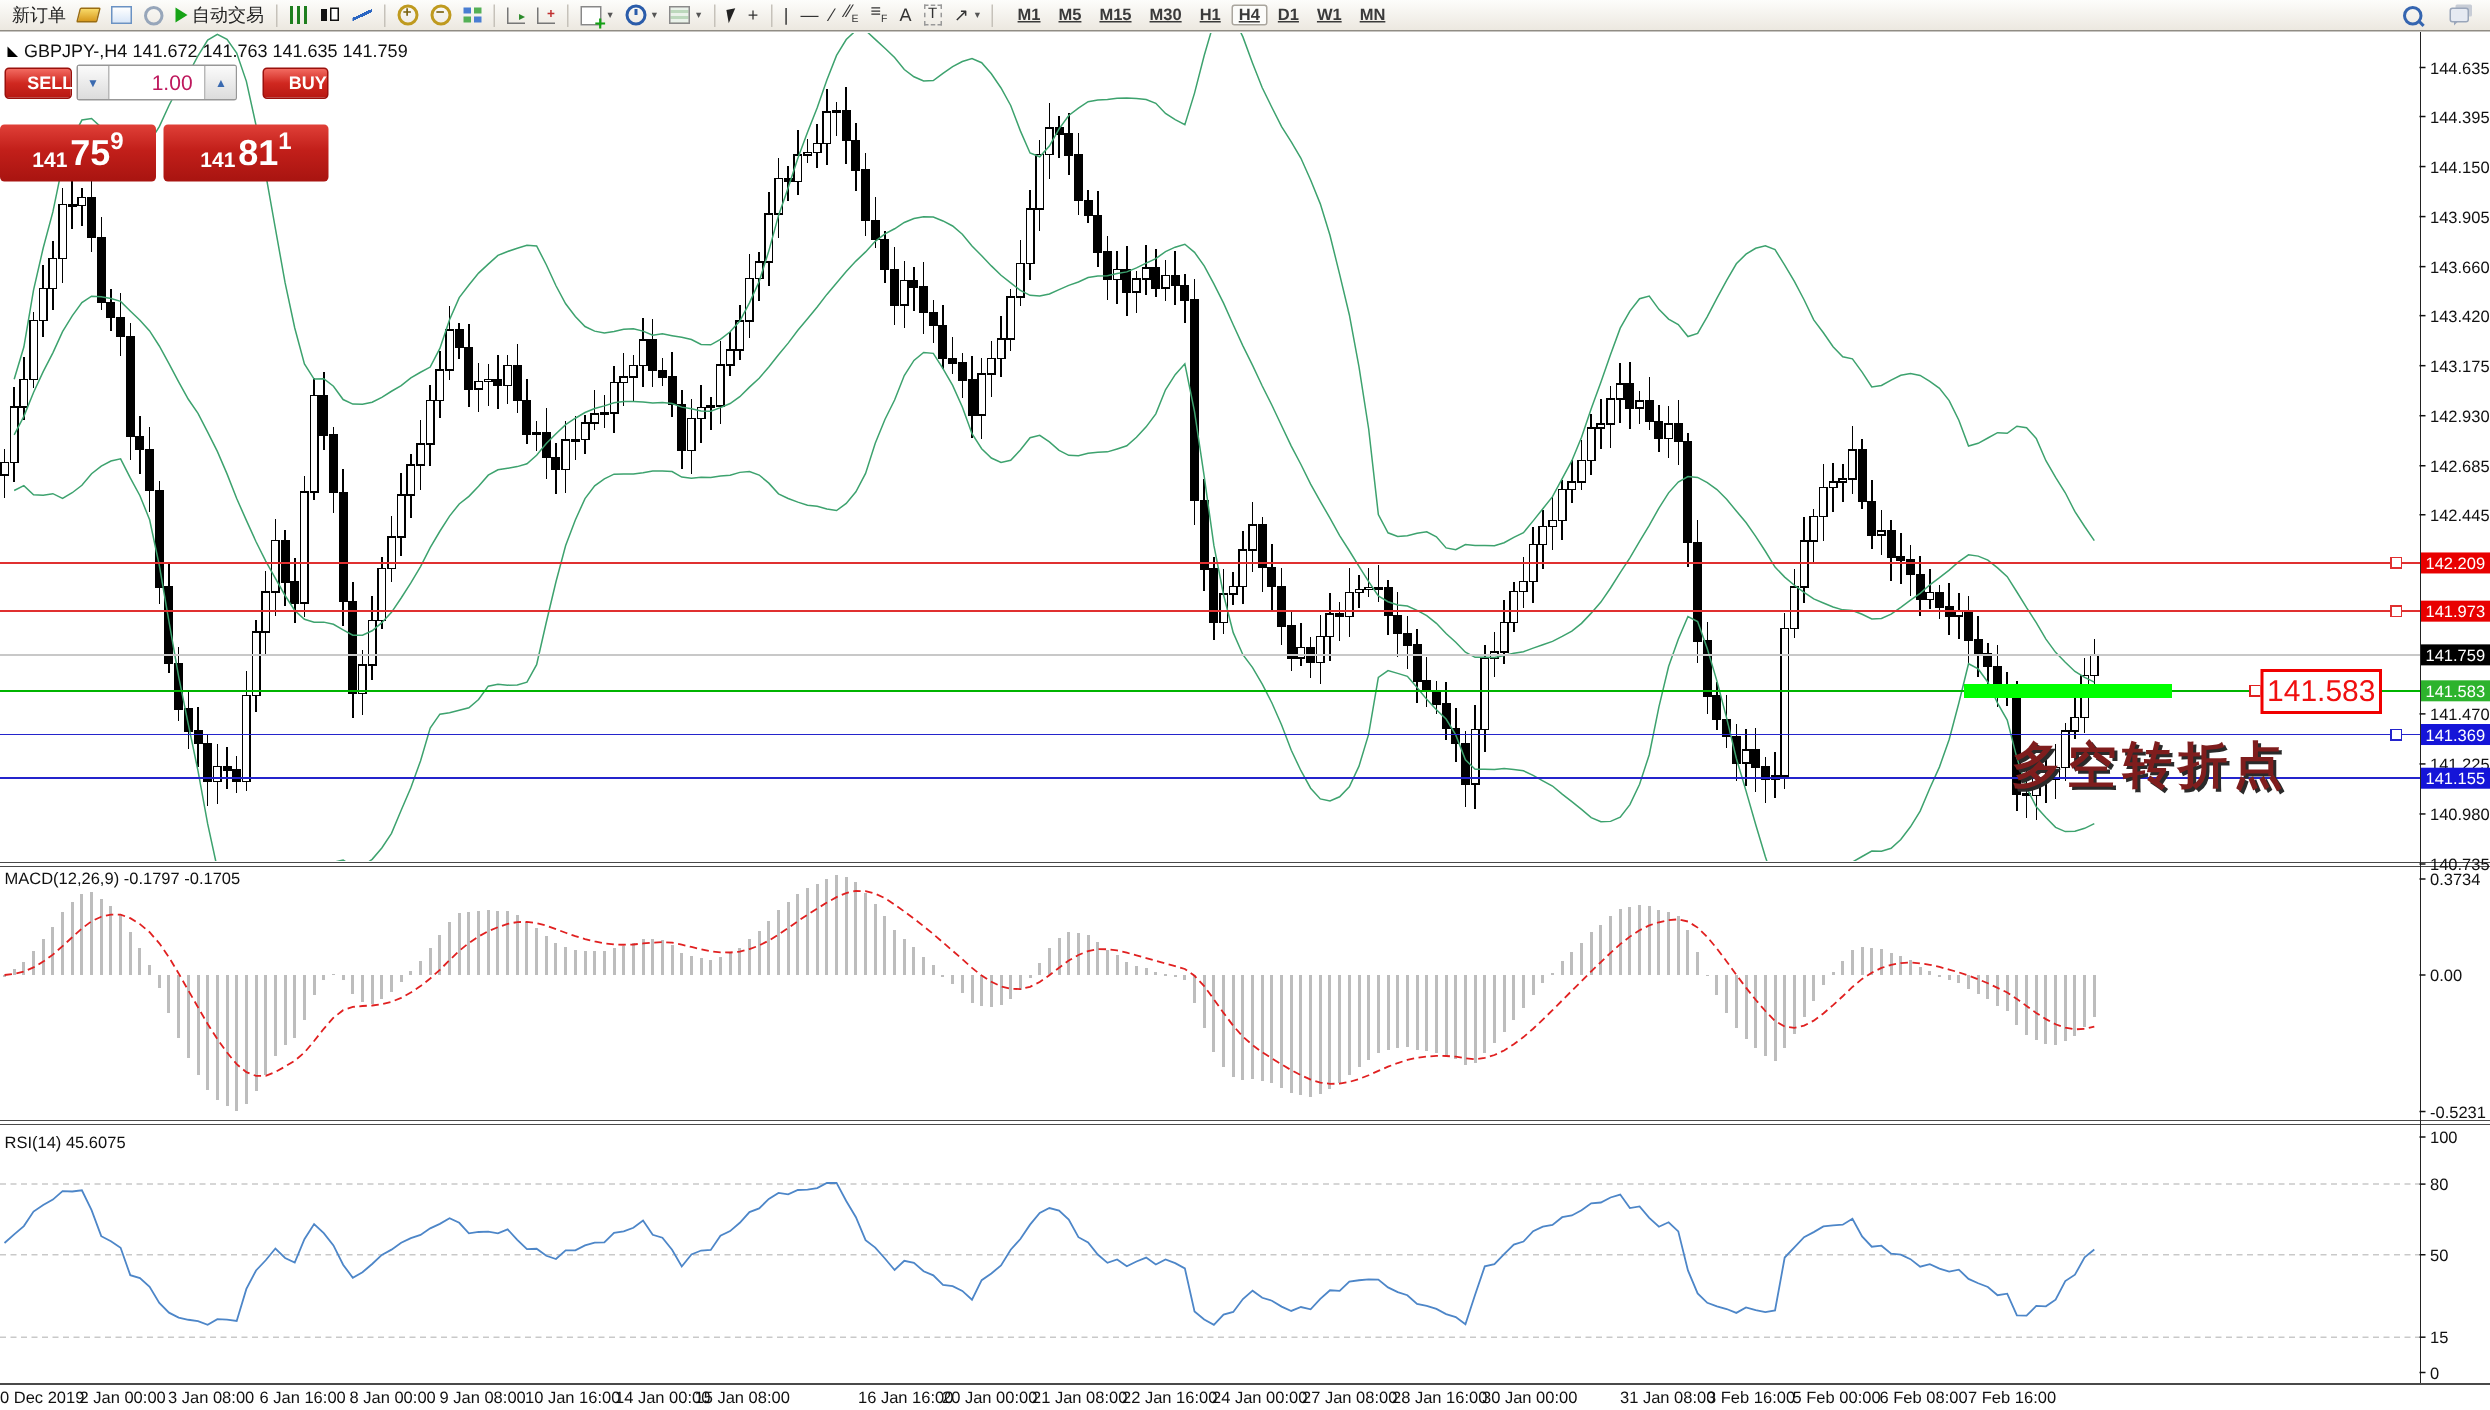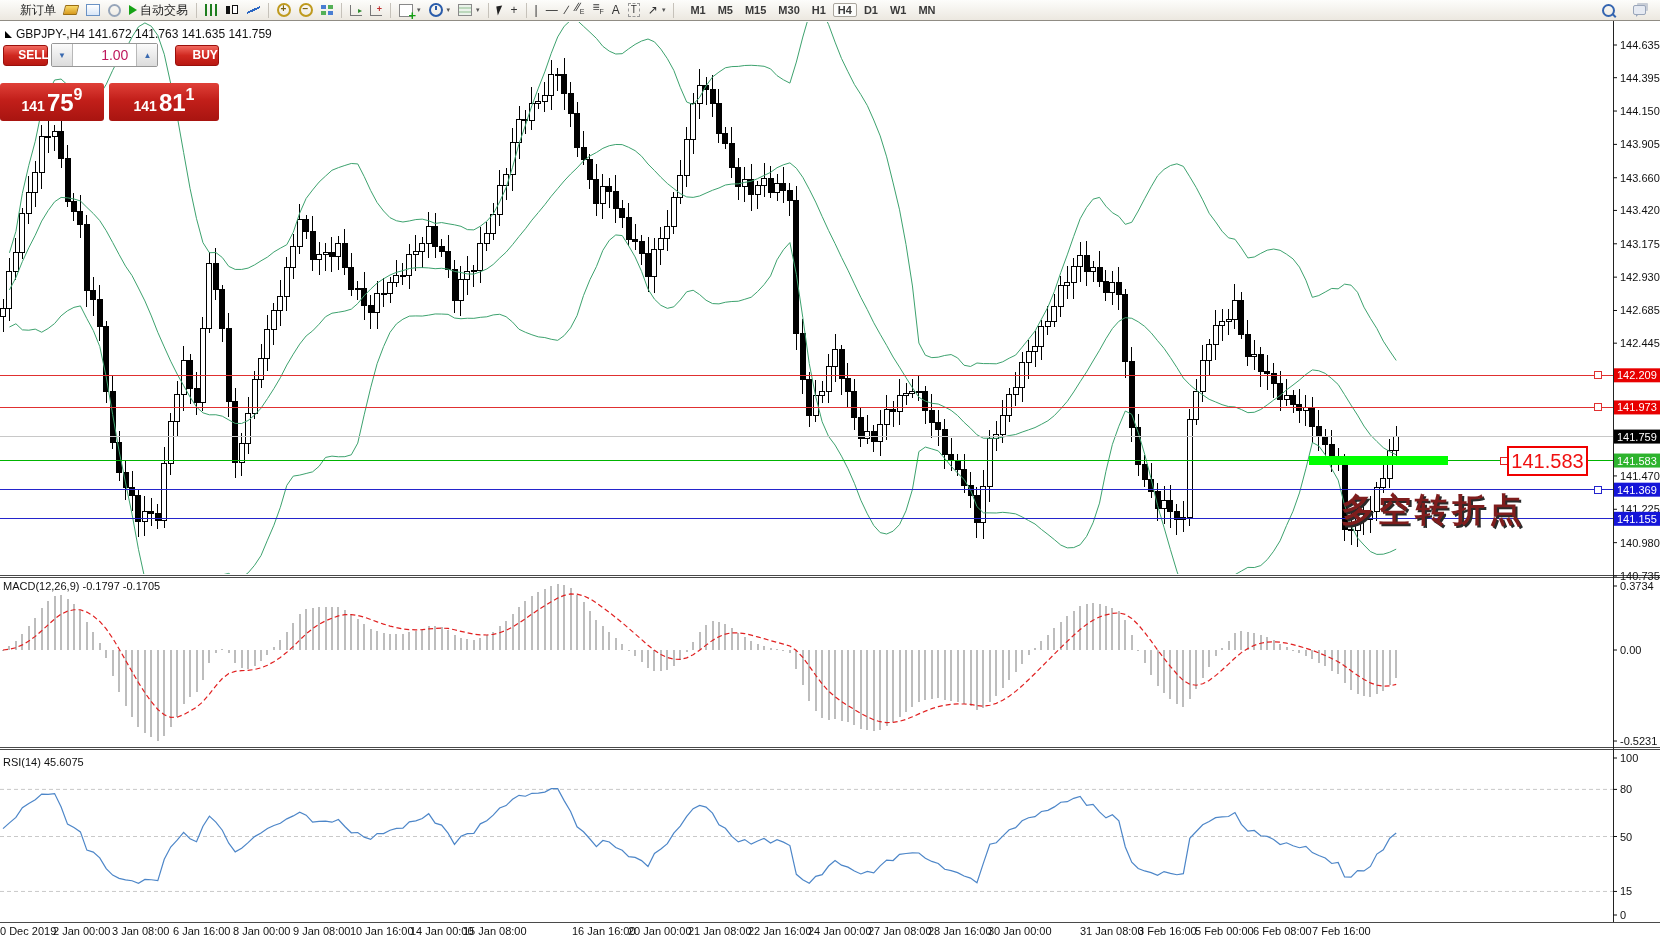--- a/index.html
+++ b/index.html
@@ -1,29 +1,29 @@
 <!DOCTYPE html>
 <html><head>
 <meta charset="utf-8">
 <style>
   html,body{margin:0;padding:0;background:#fff;}
   .app{position:relative;width:1660px;height:940px;overflow:hidden;background:#fff;
        font-family:"Liberation Sans",sans-serif;-webkit-font-smoothing:none;}
   
   .toolbar{position:absolute;left:0;top:0;width:1660px;height:21px;z-index:10;
-    display:flex;align-items:center;padding-left:16px;box-sizing:border-box;
+    display:flex;align-items:center;padding-left:4px;box-sizing:border-box;
     background:linear-gradient(#fdfdfb,#ece8e0);border-bottom:1px solid #908c84;}
   .tbtn{display:inline-flex;align-items:center;gap:3px;height:18px;padding:0 4px;border-radius:2px;
     font-size:12px;color:#222;white-space:nowrap;}
   .sep{width:1px;height:15px;background:#c6c2ba;margin:0 4px;}
   .drop{font-size:7px;color:#555;margin-left:1px;}
   .glyph{font-size:12px;color:#333;line-height:12px;}
   .sub{font-size:7px;color:#333;vertical-align:sub;}
   .ic-boxed{border:1px dashed #999;padding:0 2px;font-size:10px;}
-  .tf{font-weight:bold;font-size:11px;color:#3a3a3a;padding:1px 5px;margin:0 1px;}
+  .tf{font-weight:bold;font-size:11px;color:#3a3a3a;padding:1px 5px;margin:0 1px;text-decoration:underline;}
   .tf.active{background:#fcfcfa;border:1px solid #aaa69e;border-radius:2px;padding:0 4px;text-align:center;}
   .tf-group{display:flex;align-items:center;margin-left:6px;}
   .right-icons{margin-left:auto;margin-right:10px;display:flex;gap:10px;align-items:center;}
   .ico{display:inline-block;position:relative;}
   .ic-gold{width:12px;height:8px;background:linear-gradient(#f8d968,#d89a1e);border:1px solid #9a6d12;transform:skewX(-14deg);border-radius:1px;}
   .ic-chartwin{width:12px;height:10px;border:1px solid #6a92c4;background:linear-gradient(#ffffff,#d8e6f8);}
   .ic-signal{width:9px;height:9px;border:2px solid #97a6ba;border-radius:50%;}
   .ic-auto{width:0;height:0;border-left:8px solid #16a316;border-top:5px solid transparent;border-bottom:5px solid transparent;}
   .ic-bars{width:12px;height:12px;background:repeating-linear-gradient(90deg,#1e7e1e 0 2px,transparent 2px 5px);}
   .ic-candles{width:14px;height:12px;}

